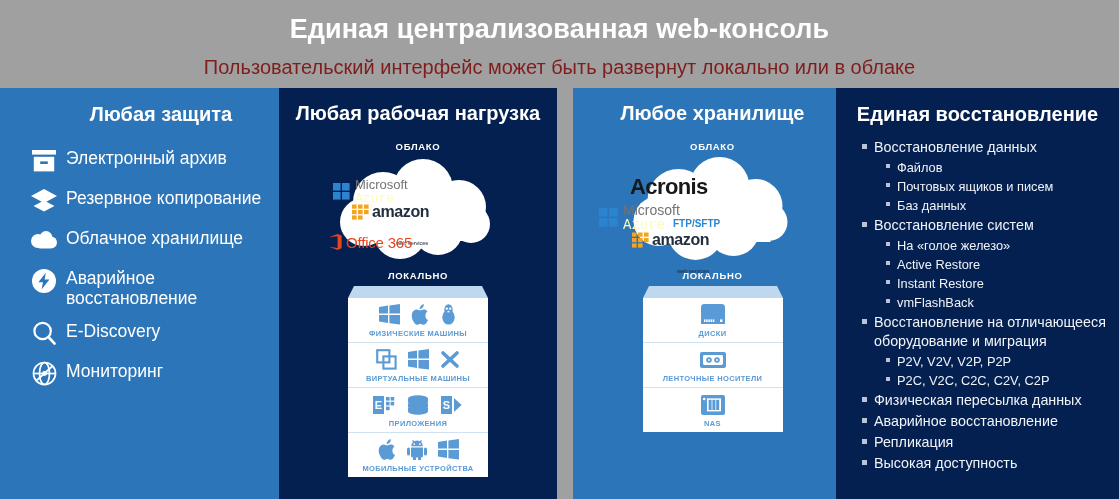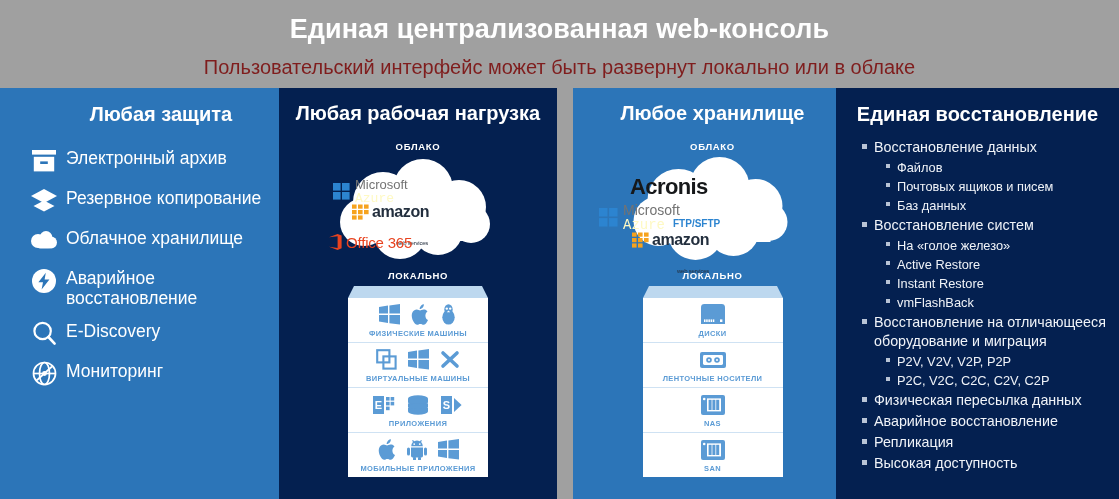--- a/index.html
+++ b/index.html
@@ -361,21 +361,21 @@
                 </svg>
               <svg width="21" height="21" viewBox="0 0 21 21">
                   <g fill="#5b9bd5">
                     <polygon points="0,3 9,1.6 9,9.6 0,9.6"></polygon>
                     <polygon points="10.4,1.4 21,0 21,9.6 10.4,9.6"></polygon>
                     <polygon points="0,11 9,11 9,19 0,17.6"></polygon>
                     <polygon points="10.4,11 21,11 21,20.6 10.4,19.2"></polygon>
                   </g>
                 </svg>
             </div>
-            <div class="lb-cap">МОБИЛЬНЫЕ ПРИЛОЖЕНИЯ</div>
+            <div class="lb-cap">МОБИЛЬНЫЕ УСТРОЙСТВА</div>
           </div>
 
         </div>
       </div>
     </div>
 
     <div class="col col-3">
       <div class="col-title">Любое хранилище</div>
 
       <div class="cloud-label" style="margin-top:14px;">ОБЛАКО</div>
@@ -483,35 +483,20 @@
                     <rect x="8.6" y="5.8" width="3" height="10.2"></rect>
                     <rect x="12.4" y="5.8" width="3" height="10.2"></rect>
                     <rect x="16.2" y="5.8" width="3" height="10.2"></rect>
                   </g>
                 <circle cx="4.2" cy="5" r="1.3" fill="#ffffff"></circle>
               </svg>
             </div>
             <div class="lb-cap">NAS</div>
           </div>
 
-          <div class="lb-row">
-            <div class="lb-icons">
-              <svg width="26" height="22" viewBox="0 0 26 22">
-                <rect x="1" y="1" width="24" height="20" rx="2" fill="#5b9bd5"></rect>
-                <rect x="7" y="4.4" width="14" height="13" fill="#ffffff"></rect>
-                <g fill="#5b9bd5">
-                    <rect x="8.6" y="5.8" width="3" height="10.2"></rect>
-                    <rect x="12.4" y="5.8" width="3" height="10.2"></rect>
-                    <rect x="16.2" y="5.8" width="3" height="10.2"></rect>
-                  </g>
-                <circle cx="4.2" cy="5" r="1.3" fill="#ffffff"></circle>
-              </svg>
-            </div>
-            <div class="lb-cap">SAN</div>
-          </div>
 
         </div>
       </div>
     </div>
 
     <div class="col col-4">
       <div class="col-title">Единая восстановление</div>
       <div class="bul-list">
 
         <div class="bul">

